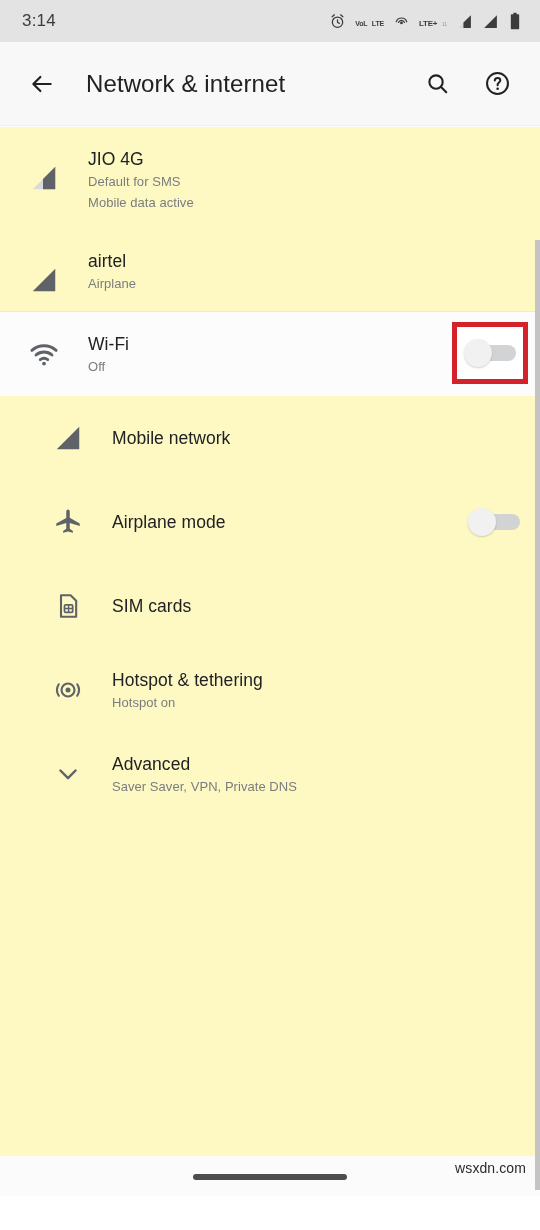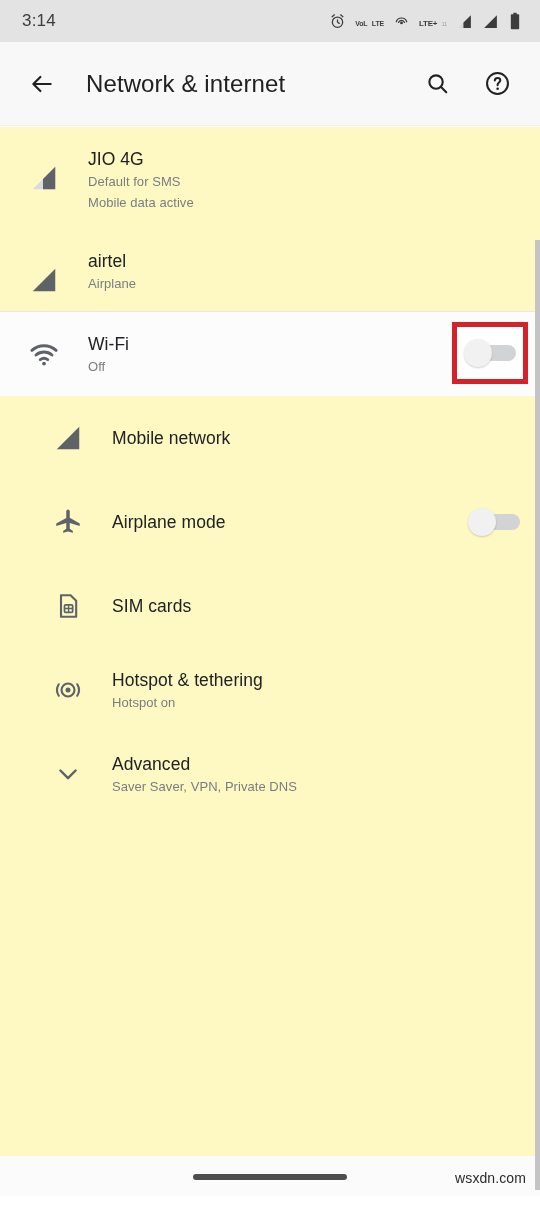--- a/index.html
+++ b/index.html
@@ -233,21 +233,21 @@
     width: 5px;
     height: 950px;
     background: #c4c4c4;
     z-index: 4;
   }
 
   
   #watermark {
     position: absolute;
     right: 14px;
-    bottom: 10px;
+    bottom: 20px;
     font-size: 14px;
     color: #2b2b2b;
     letter-spacing: .1px;
   }
   #home-indicator {
     position: absolute;
     left: 50%;
     transform: translateX(-50%);
     bottom: 16px;
     width: 154px;

